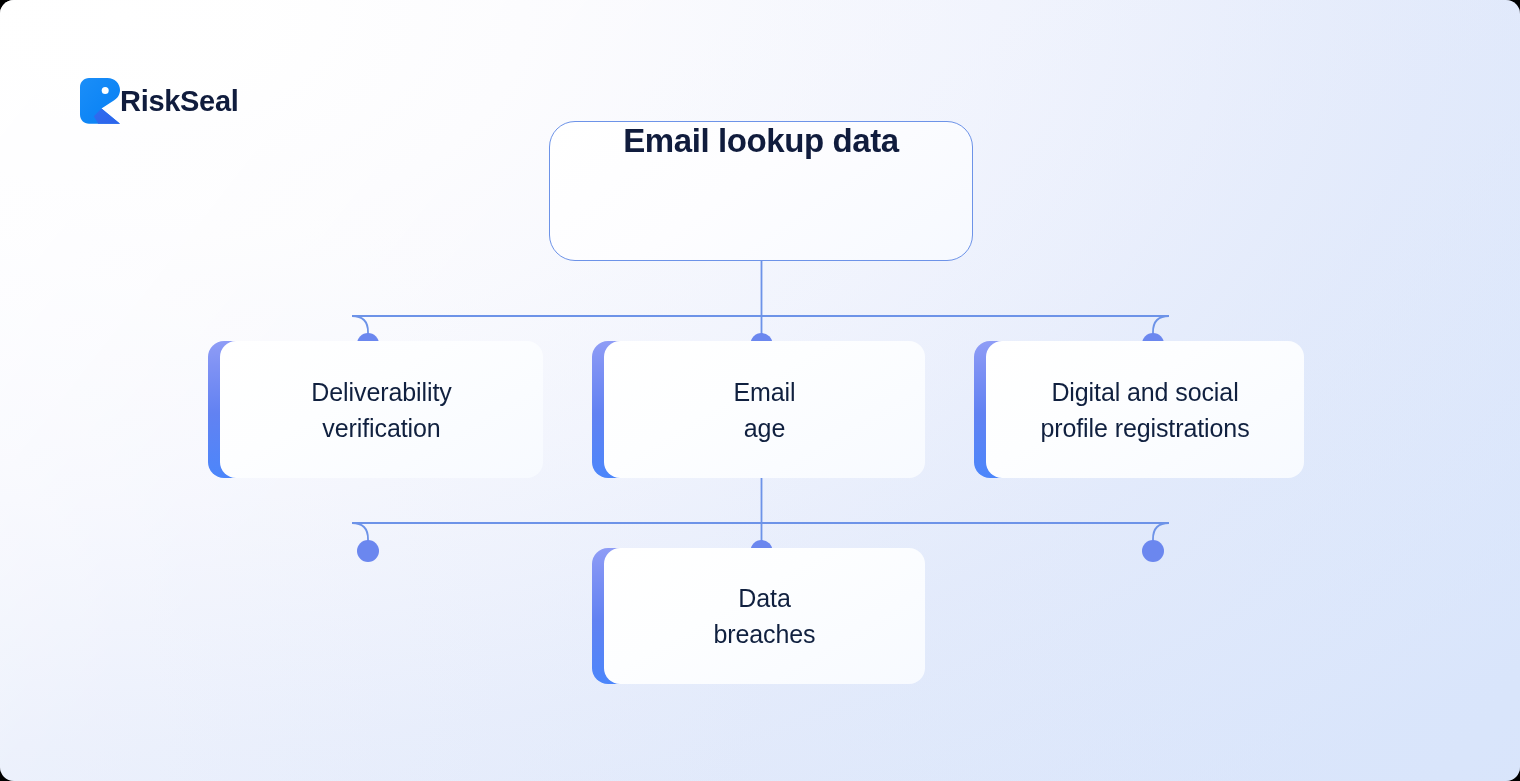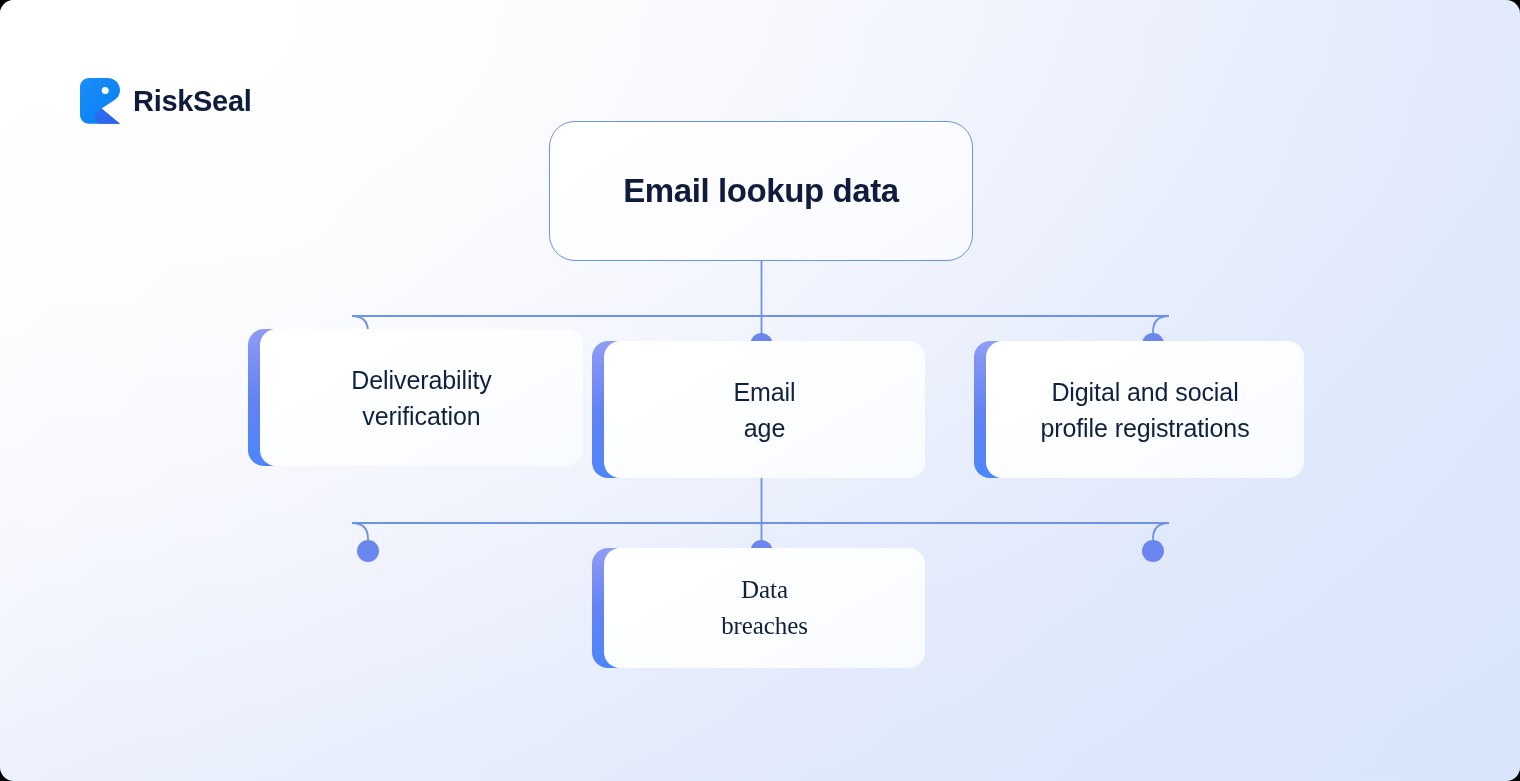--- a/index.html
+++ b/index.html
@@ -31,21 +31,20 @@
     background: linear-gradient(128deg, rgba(255,255,255,0.85) 0%, rgba(255,255,255,0.25) 30%, rgba(219,231,252,0.20) 62%, rgba(213,227,252,0.55) 100%);
   }
 
   
   .logo {
     position: absolute;
     left: 80px;
     top: 78px;
     display: flex;
     align-items: center;
-    gap: 13px;
     z-index: 5;
   }
   .logo-mark { width: 40px; height: 46px; display: block; }
   .logo-word {
     font-size: 29px;
     font-weight: 700;
     letter-spacing: -0.3px;
     color: #101c3d;
     line-height: 1;
   }
@@ -62,21 +61,21 @@
   .title-box {
     position: absolute;
     left: 549px;
     top: 121px;
     width: 424px;
     height: 140px;
     border: 1.6px solid #6d93e8;
     border-radius: 26px;
     background: linear-gradient(145deg, #ffffff 0%, #fdfdff 45%, #f6f9ff 100%);
     display: flex;
-    align-items: center;
+    align-items: flex-start;
     justify-content: center;
     box-sizing: border-box;
     z-index: 4;
   }
   .title-text {
     font-size: 33px;
     font-weight: 700;
     color: #101c3d;
     letter-spacing: -0.4px;
     text-align: center;
@@ -170,21 +169,21 @@
       <circle cx="368" cy="551" r="11"></circle>
       <circle cx="761.5" cy="551" r="11"></circle>
       <circle cx="1153" cy="551" r="11"></circle>
     </g>
   </svg>
 
   <div class="title-box">
     <div class="title-text">Email lookup data</div>
   </div>
 
-  <div class="card" style="left:208px; top:329px; width:335px; height:137px;margin-left:40px;">
+  <div class="card" style="left:208px; top:341px; width:335px; height:137px;">
     <div class="card-accent"></div>
     <div class="card-body">
       <div class="card-label">Deliverability
 verification</div>
     </div>
   </div>
 
   <div class="card" style="left:592px; top:341px; width:333px; height:137px;">
     <div class="card-accent"></div>
     <div class="card-body">
@@ -195,21 +194,21 @@
 
   <div class="card" style="left:974px; top:341px; width:330px; height:137px;">
     <div class="card-accent"></div>
     <div class="card-body">
       <div class="card-label">Digital and social
 profile registrations</div>
     </div>
   </div>
 
 
-  <div class="card" style="left:592px; top:548px; width:333px; height:120px;font-family:Liberation Serif, serif;">
+  <div class="card" style="left:592px; top:548px; width:333px; height:136px;">
     <div class="card-accent"></div>
     <div class="card-body">
       <div class="card-label">Data
 breaches</div>
     </div>
   </div>
 
 
 </div>
 

